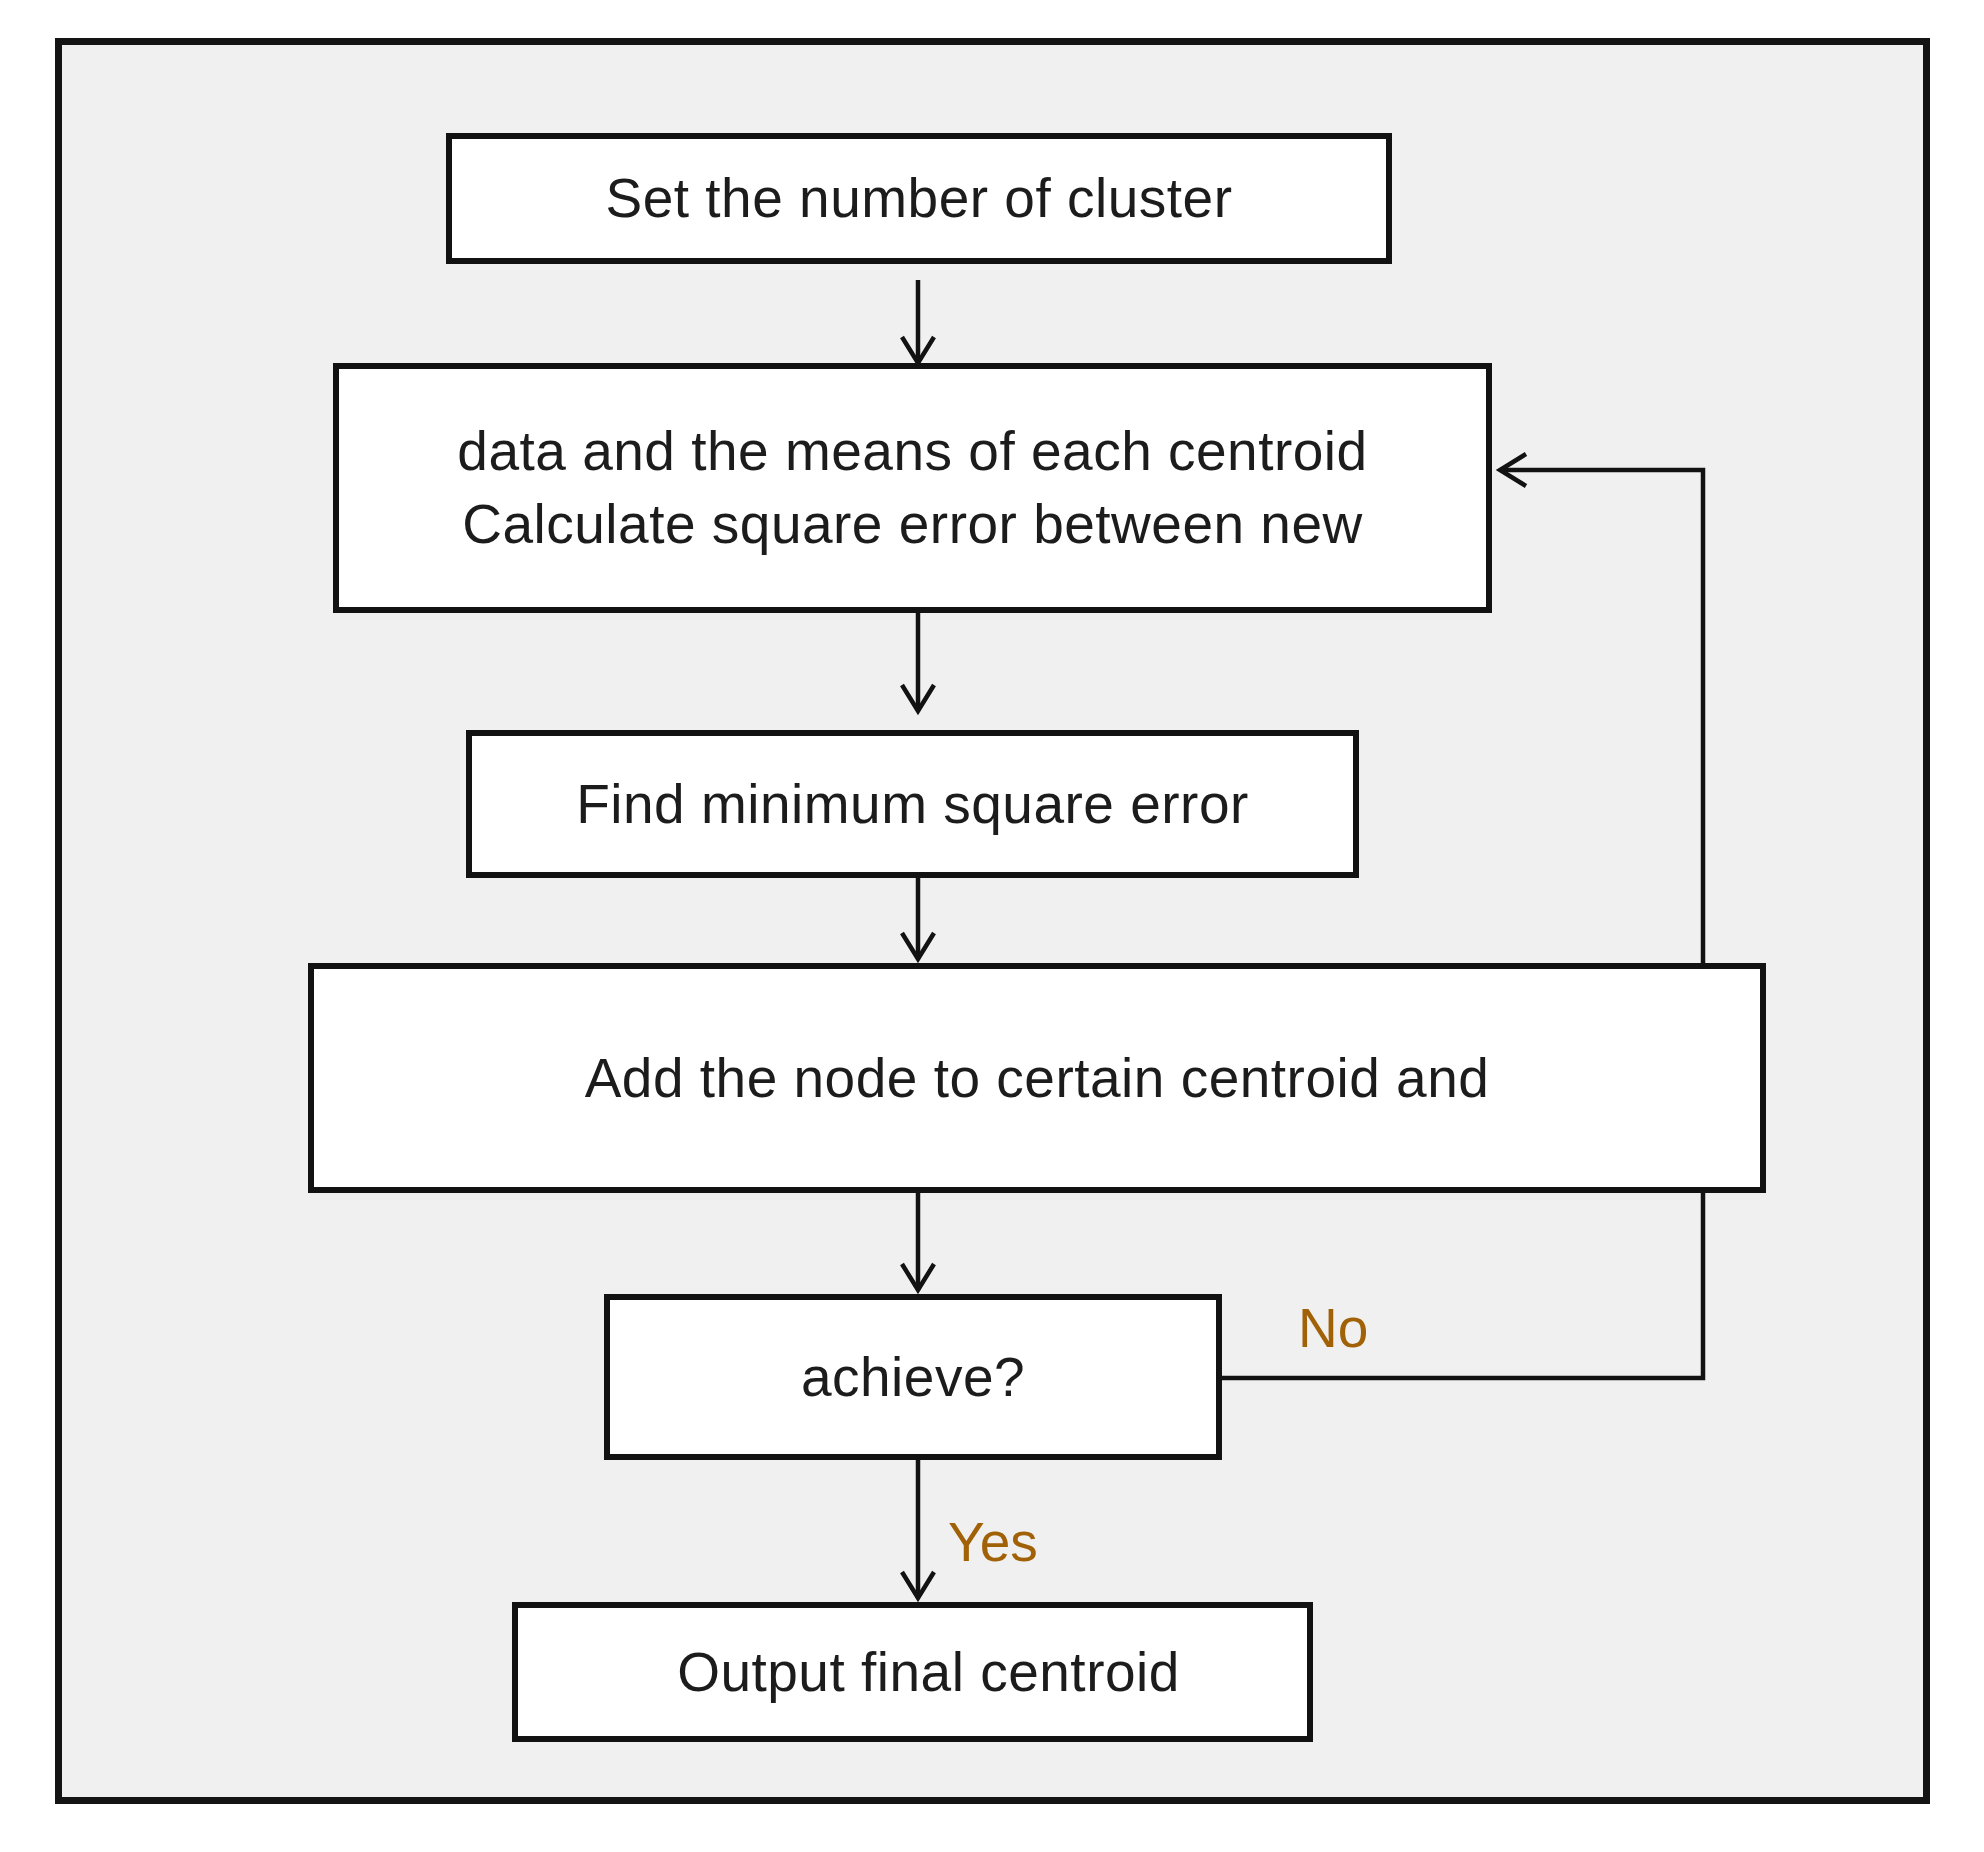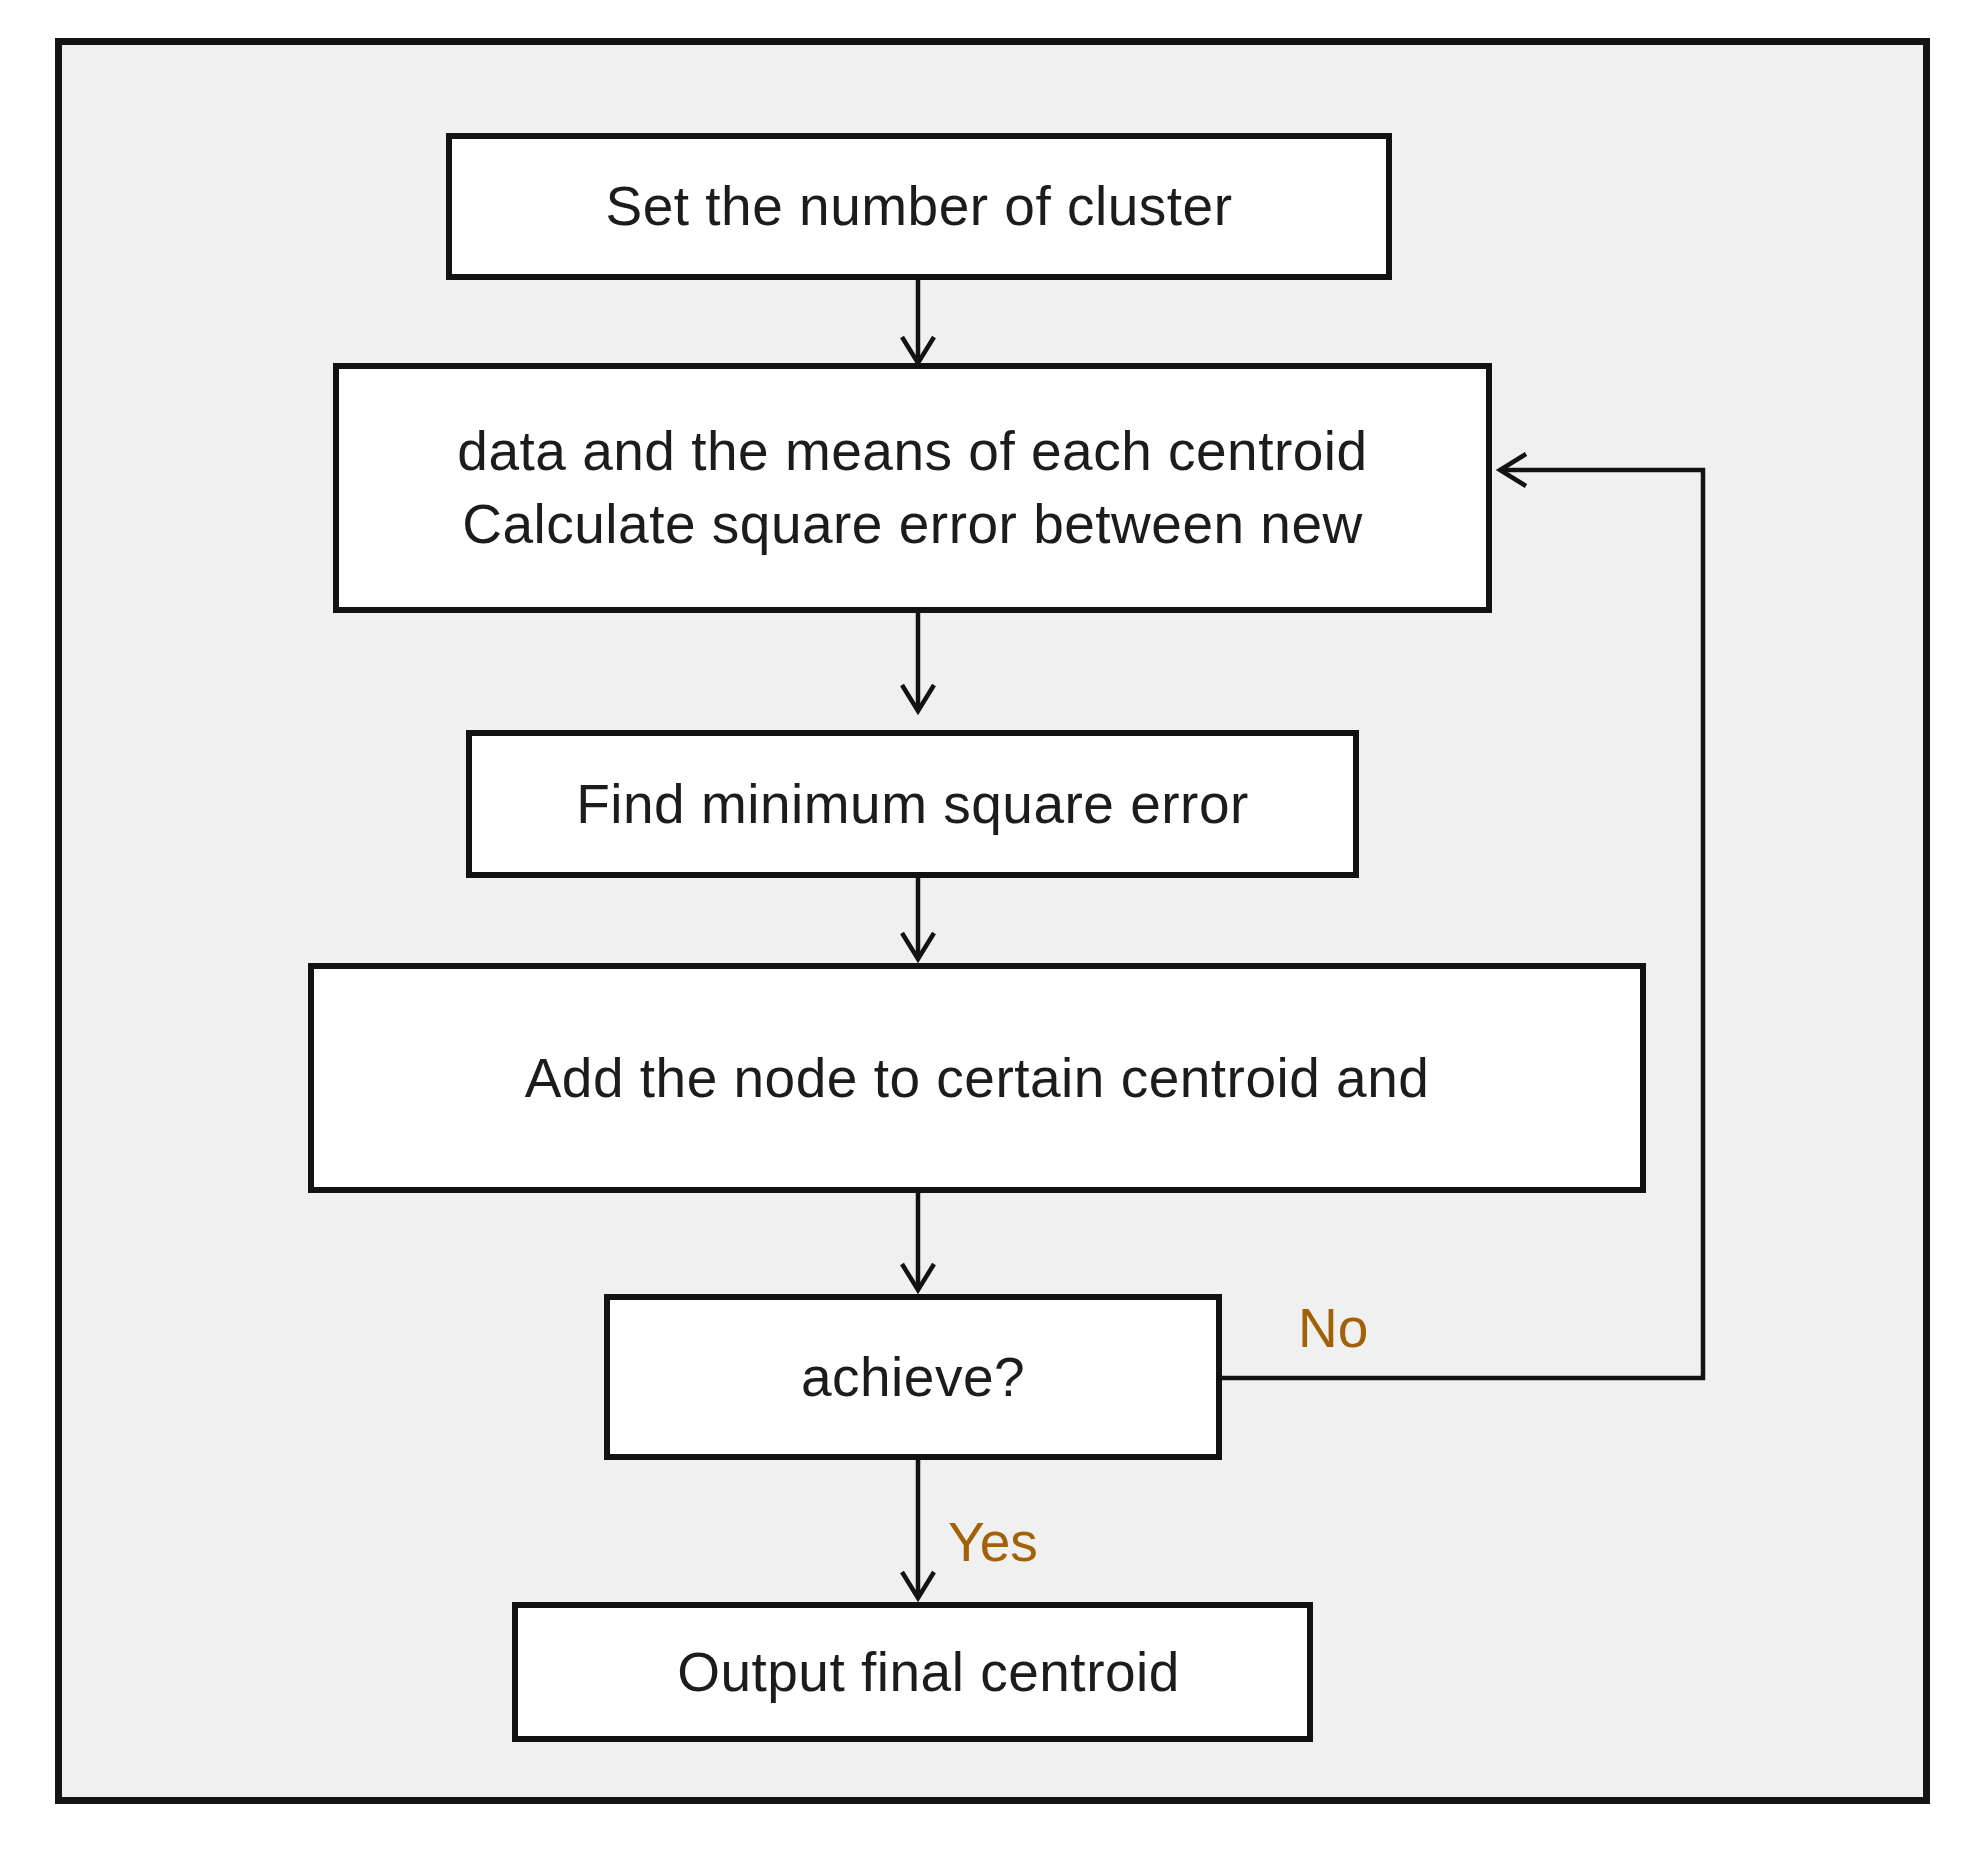--- a/index.html
+++ b/index.html
@@ -36,24 +36,24 @@
     justify-content: center;
     text-align: center;
     color: #1c1c1c;
     font-size: 55px;
     line-height: 1.32;
     letter-spacing: 0.5px;
     z-index: 2;
   }
   .node .node-line { white-space: nowrap; }
   
-  .n0 { left: 446px;  top: 133px;  width: 946px;  height: 147px; }
+  .n0 { left: 446px;  top: 133px;  width: 946px;  height: 131px; }
   .n1 { left: 333px;  top: 363px;  width: 1159px; height: 250px; }
   .n2 { left: 466px;  top: 730px;  width: 893px;  height: 148px; }
-  .n3 { left: 308px;  top: 963px;  width: 1338px; height: 230px; }
+  .n3 { left: 308px;  top: 963px;  width: 1458px; height: 230px; }
   .n4 { left: 604px;  top: 1294px; width: 618px;  height: 166px; }
   .n5 { left: 512px;  top: 1602px; width: 801px;  height: 140px; padding-left: 32px; }
 
   .connectors {
     position: absolute;
     left: 0;
     top: 0;
     width: 1984px;
     height: 1852px;
     z-index: 1;

